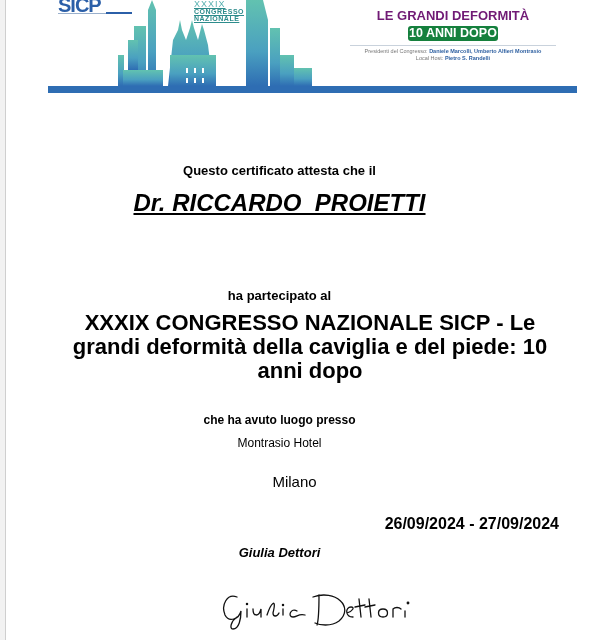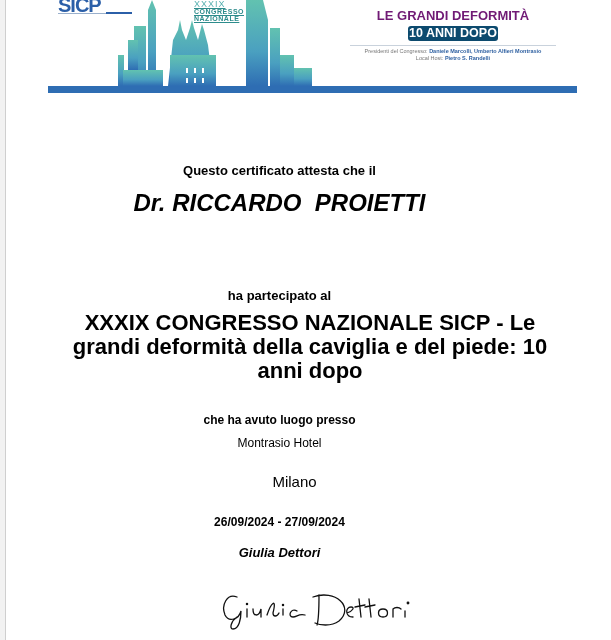--- a/index.html
+++ b/index.html
@@ -43,35 +43,35 @@
   }
   .congresso .roman { font-size: 9px; font-weight: normal; color: #56b0b0; letter-spacing: 1px; line-height: 8px; }
   .title-block {
     position: absolute; left: 290px; top: 8px; width: 230px; text-align: center;
   }
   .title-block .l1, .title-block .l2 {
     font-size: 13px; font-weight: bold; color: #701a75; line-height: 15px; letter-spacing: 0px;
   }
   .title-block .pill {
     display: inline-block; margin-top: 1px; padding: 0 1px;
-    background: #0c4a6e; color: #fff; font-weight: bold; font-size: 12.5px; line-height: 15px; border-radius: 3px;
+    background: #15803d; color: #fff; font-weight: bold; font-size: 12.5px; line-height: 15px; border-radius: 3px;
   }
   .title-block .divider { height: 1px; background: #c9d2dc; margin: 4px 12px 2px; }
   .title-block .pres { font-size: 5.5px; color: #777; line-height: 7px; }
   .title-block .pres b { color: #2d5fa0; }
 
   .center { position: absolute; left: 0; width: 559px; text-align: center; }
   .intro { top: 163px; font-size: 13px; font-weight: bold; }
-  .name { top: 189px; font-size: 24px; font-weight: bold; font-style: italic; white-space: pre; }
+  .name { top: 189px; font-size: 24px; font-weight: bold; font-style: italic; white-space: pre; text-decoration: underline; }
   .participated { top: 288px; font-size: 13px; font-weight: bold; }
   .event { top: 311px; font-size: 22px; font-weight: bold; line-height: 24px; left: 60px; width: 500px; }
   .venue-intro { top: 413px; font-size: 12px; font-weight: bold; }
   .venue { top: 436px; font-size: 12px; }
   .city { top: 473px; font-size: 15px; font-weight: normal; margin-left: 15px; }
-  .dates { top: 515px; font-size: 12px; font-weight: bold; }
+  .dates { top: 515px; font-size: 16px; font-weight: bold; text-align: right; }
   .signer { top: 545px; font-size: 13px; font-weight: bold; font-style: italic; }
   .signature { position: absolute; left: 215px; top: 583px; width: 200px; height: 50px; }
 </style>
 </head>
 <body>
 
 <div class="left-border"></div>
 
 <div class="banner">
   <div class="sicp-logo">

